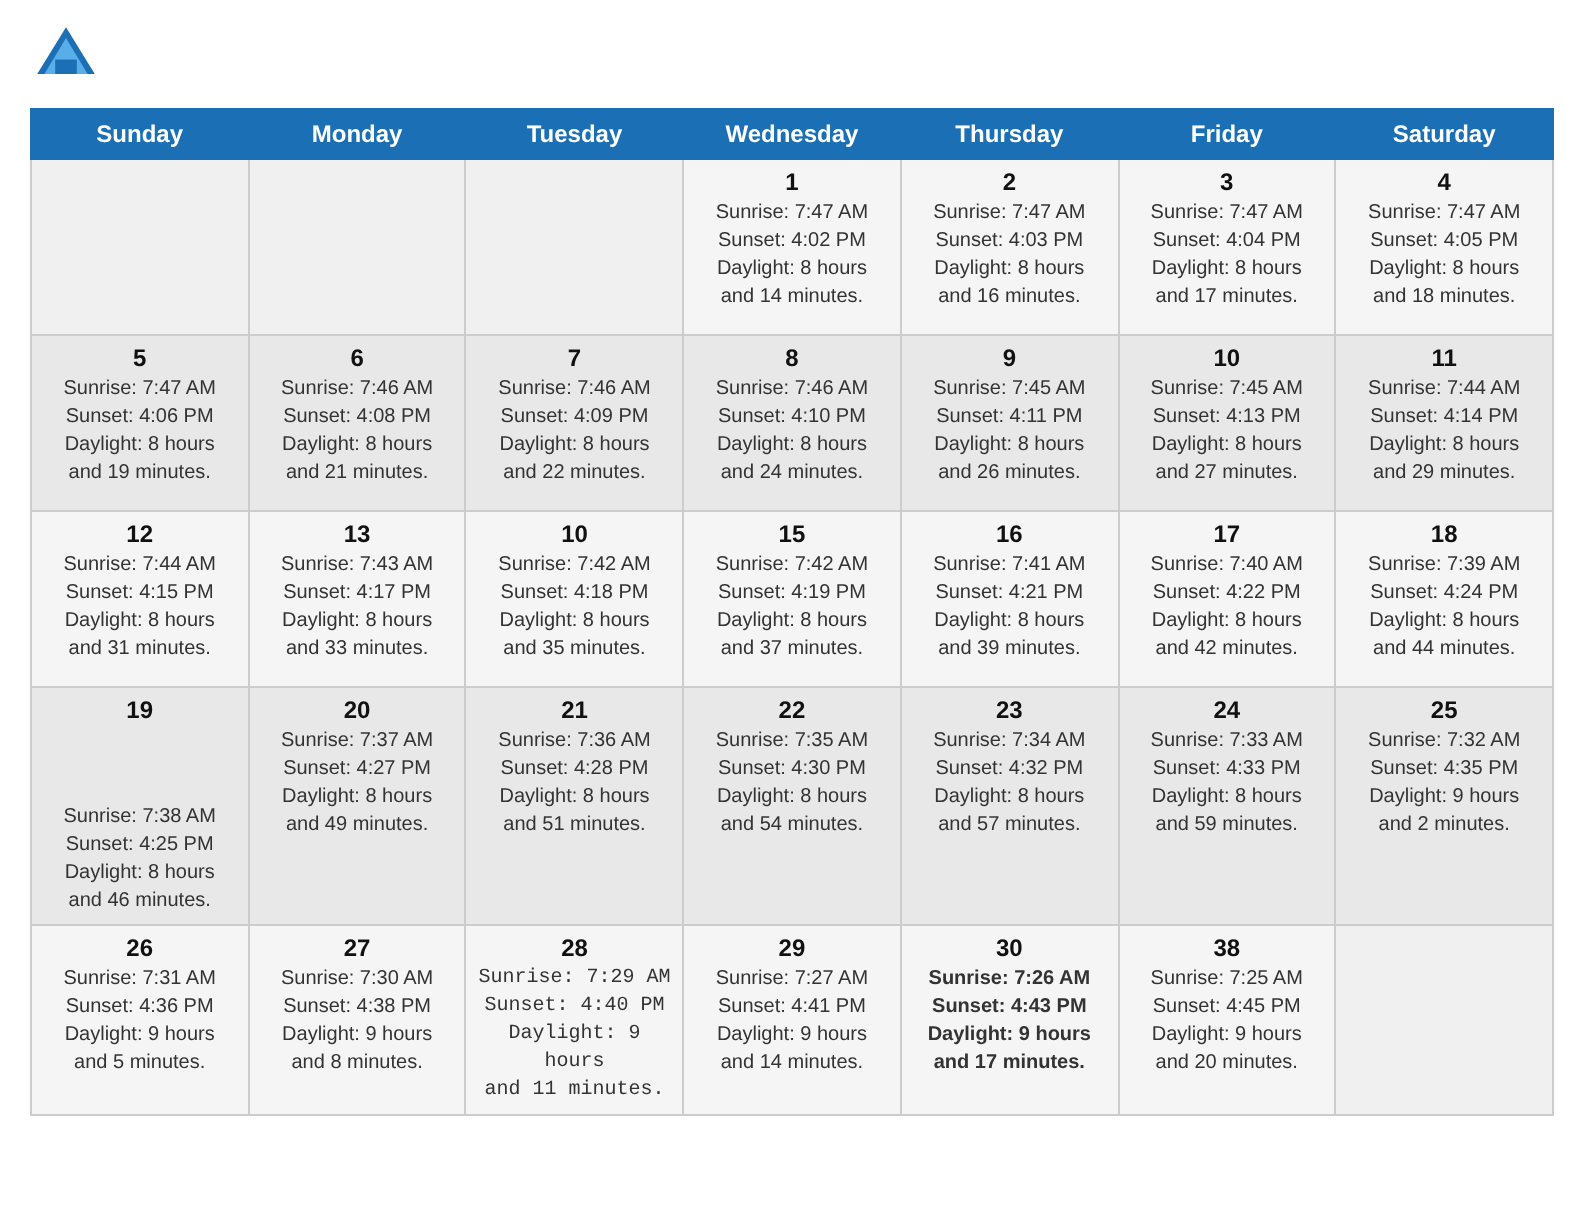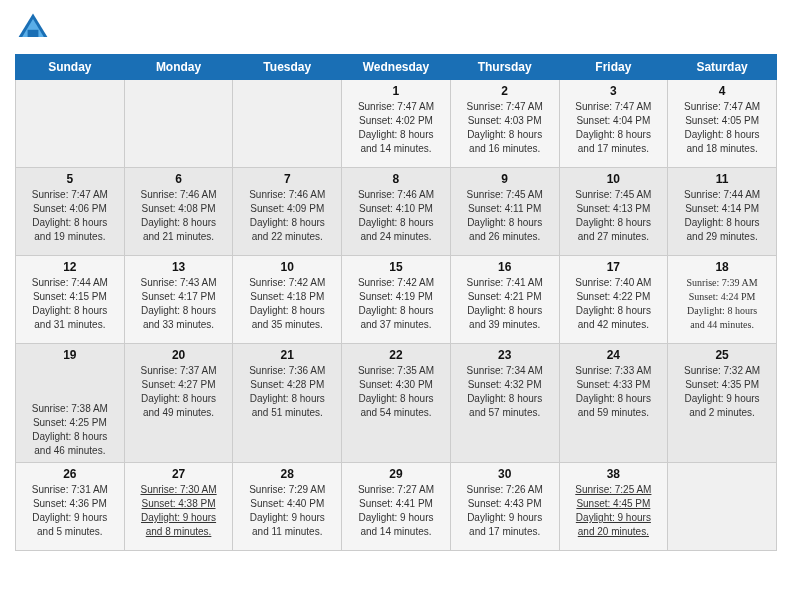--- a/index.html
+++ b/index.html
@@ -259,21 +259,21 @@
           </td>
           <td>
             <div class="day-num">17</div>
             <div class="day-info" style="white-space: pre-line;">Sunrise: 7:40 AM
 Sunset: 4:22 PM
 Daylight: 8 hours
 and 42 minutes.</div>
           </td>
           <td>
             <div class="day-num">18</div>
-            <div class="day-info" style="white-space: pre-line; font-family: Liberation Serif, serif;">Sunrise: 7:39 AM
+            <div class="day-info" style="white-space: pre-line;">Sunrise: 7:39 AM
 Sunset: 4:24 PM
 Daylight: 8 hours
 and 44 minutes.</div>
           </td>
         </tr>
         <tr>
           <td>
             <div class="day-num">19</div>
             <div class="day-info" style="white-space: pre-line; margin-top: 40px;">Sunrise: 7:38 AM
 Sunset: 4:25 PM
@@ -326,49 +326,49 @@
         <tr>
           <td>
             <div class="day-num">26</div>
             <div class="day-info" style="white-space: pre-line;">Sunrise: 7:31 AM
 Sunset: 4:36 PM
 Daylight: 9 hours
 and 5 minutes.</div>
           </td>
           <td>
             <div class="day-num">27</div>
-            <div class="day-info" style="white-space: pre-line; text-decoration: underline;">Sunrise: 7:30 AM
+            <div class="day-info" style="white-space: pre-line;">Sunrise: 7:30 AM
 Sunset: 4:38 PM
 Daylight: 9 hours
 and 8 minutes.</div>
           </td>
           <td>
             <div class="day-num">28</div>
-            <div class="day-info" style="white-space: pre-line;">Sunrise: 7:29 AM
+            <div class="day-info" style="white-space: pre-line; font-family: Liberation Mono, monospace;">Sunrise: 7:29 AM
 Sunset: 4:40 PM
 Daylight: 9 hours
 and 11 minutes.</div>
           </td>
           <td>
             <div class="day-num">29</div>
             <div class="day-info" style="white-space: pre-line;">Sunrise: 7:27 AM
 Sunset: 4:41 PM
 Daylight: 9 hours
 and 14 minutes.</div>
           </td>
           <td>
             <div class="day-num">30</div>
-            <div class="day-info" style="white-space: pre-line;">Sunrise: 7:26 AM
+            <div class="day-info" style="white-space: pre-line; font-weight: bold;">Sunrise: 7:26 AM
 Sunset: 4:43 PM
 Daylight: 9 hours
 and 17 minutes.</div>
           </td>
           <td>
             <div class="day-num">38</div>
-            <div class="day-info" style="white-space: pre-line; text-decoration: underline;">Sunrise: 7:25 AM
+            <div class="day-info" style="white-space: pre-line;">Sunrise: 7:25 AM
 Sunset: 4:45 PM
 Daylight: 9 hours
 and 20 minutes.</div>
           </td>
           <td class="empty"></td>
         </tr>
       </tbody>
   </table>
 </div>
 

